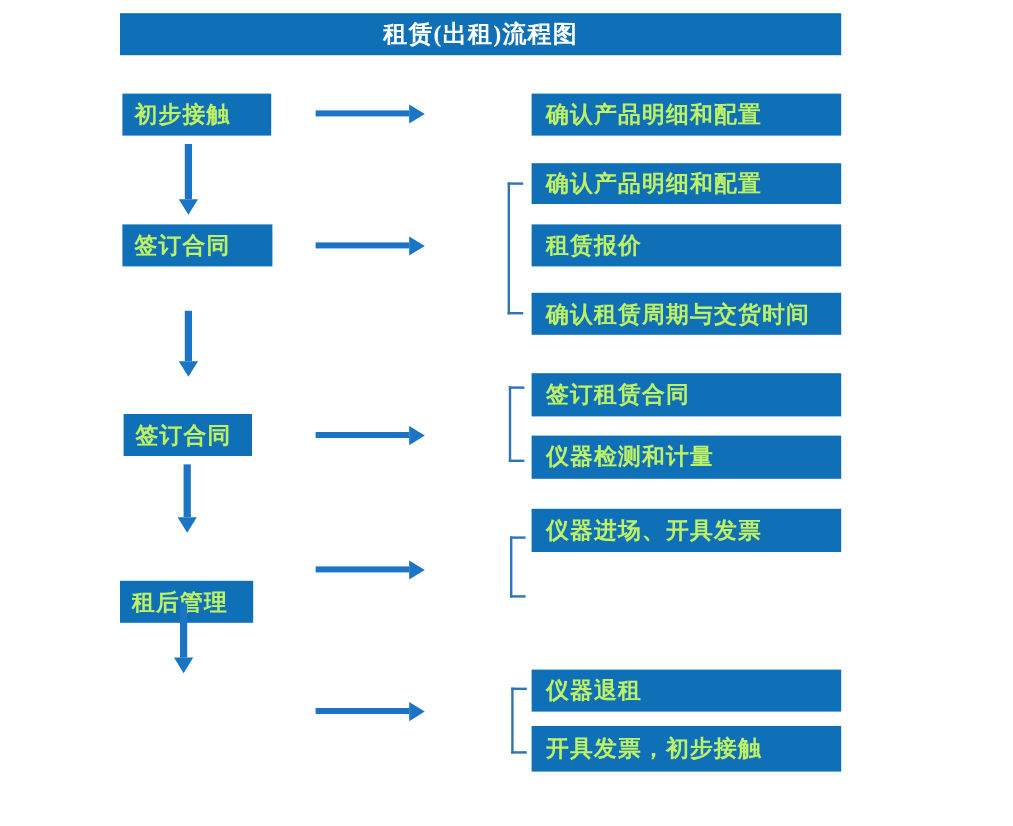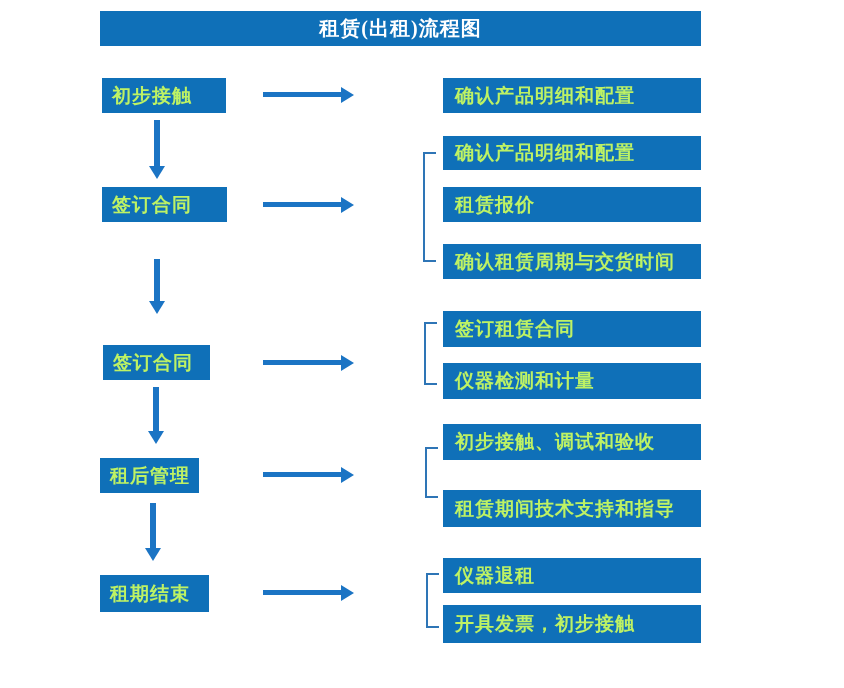--- a/index.html
+++ b/index.html
@@ -79,31 +79,29 @@
 </head>
 <body>
 
 <div class="canvas">
 
   <div class="title-bar">租赁(出租)流程图</div>
 
   <div class="step-box" style="left:102px;top:78px;width:124px;height:35px">初步接触</div>
   <div class="step-box" style="left:102px;top:187px;width:125px;height:35px">签订合同</div>
   <div class="step-box" style="left:103px;top:345px;width:107px;height:35px">签订合同</div>
-  <div class="step-box" style="left:100px;top:458px;width:99px;height:35px">租后管理</div>
-  <div class="step-box" style="left:100px;top:575px;width:109px;height:37px">租期结束</div>
+  <div class="step-box" style="left:100px;top:484px;width:111px;height:35px">租后管理</div>
 
   <div class="child-box" style="top:78px;height:35px">确认产品明细和配置</div>
   <div class="child-box" style="top:187px;height:35px">租赁报价</div>
   <div class="child-box" style="top:136px;height:34px">确认产品明细和配置</div>
   <div class="child-box" style="top:244px;height:35px">确认租赁周期与交货时间</div>
   <div class="child-box" style="top:311px;height:36px">签订租赁合同</div>
   <div class="child-box" style="top:363px;height:36px">仪器检测和计量</div>
-  <div class="child-box" style="top:424px;height:36px">初步接触、调试和验收</div>
-  <div class="child-box" style="top:490px;height:37px">租赁期间技术支持和指导</div>
+  <div class="child-box" style="top:424px;height:36px">仪器进场、开具发票</div>
   <div class="child-box" style="top:558px;height:35px">仪器退租</div>
   <div class="child-box" style="top:605px;height:38px">开具发票，初步接触</div>
 
   <div class="arrow-right" style="left:263px;top:92px;width:78px"></div>
   <div class="arrow-right" style="left:263px;top:202px;width:78px"></div>
   <div class="arrow-right" style="left:263px;top:360px;width:78px"></div>
   <div class="arrow-right" style="left:263px;top:472px;width:78px"></div>
   <div class="arrow-right" style="left:263px;top:590px;width:78px"></div>
 
   <div class="arrow-down" style="left:154px;top:120px;height:46px"></div>

